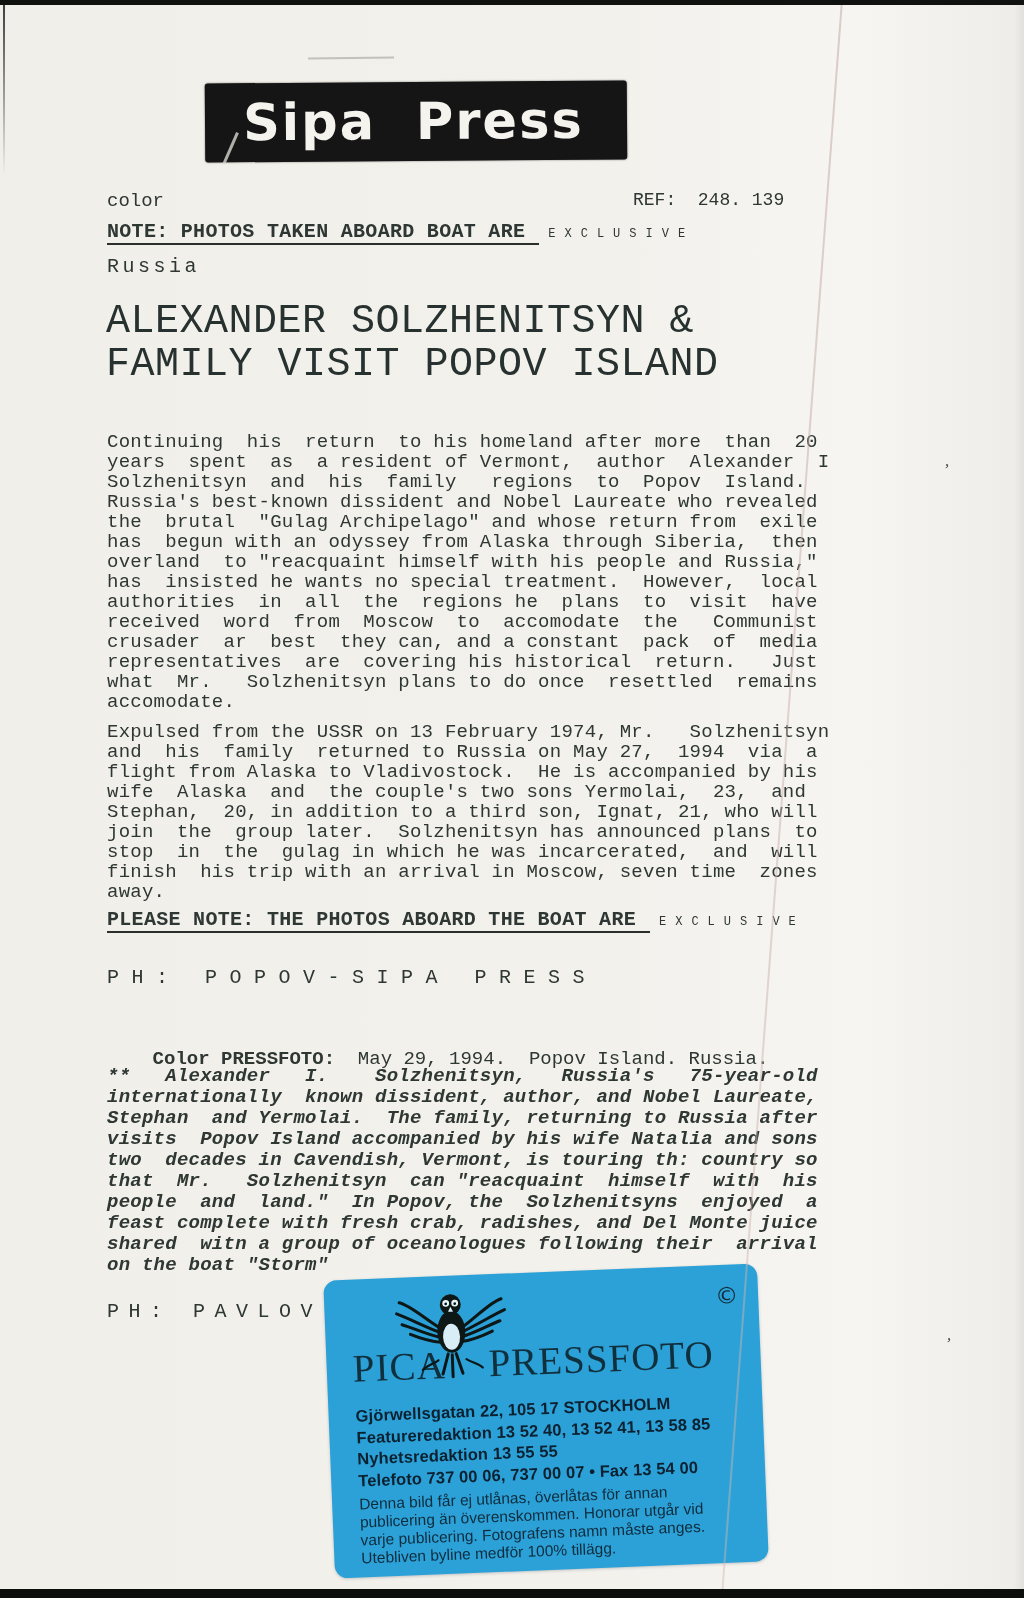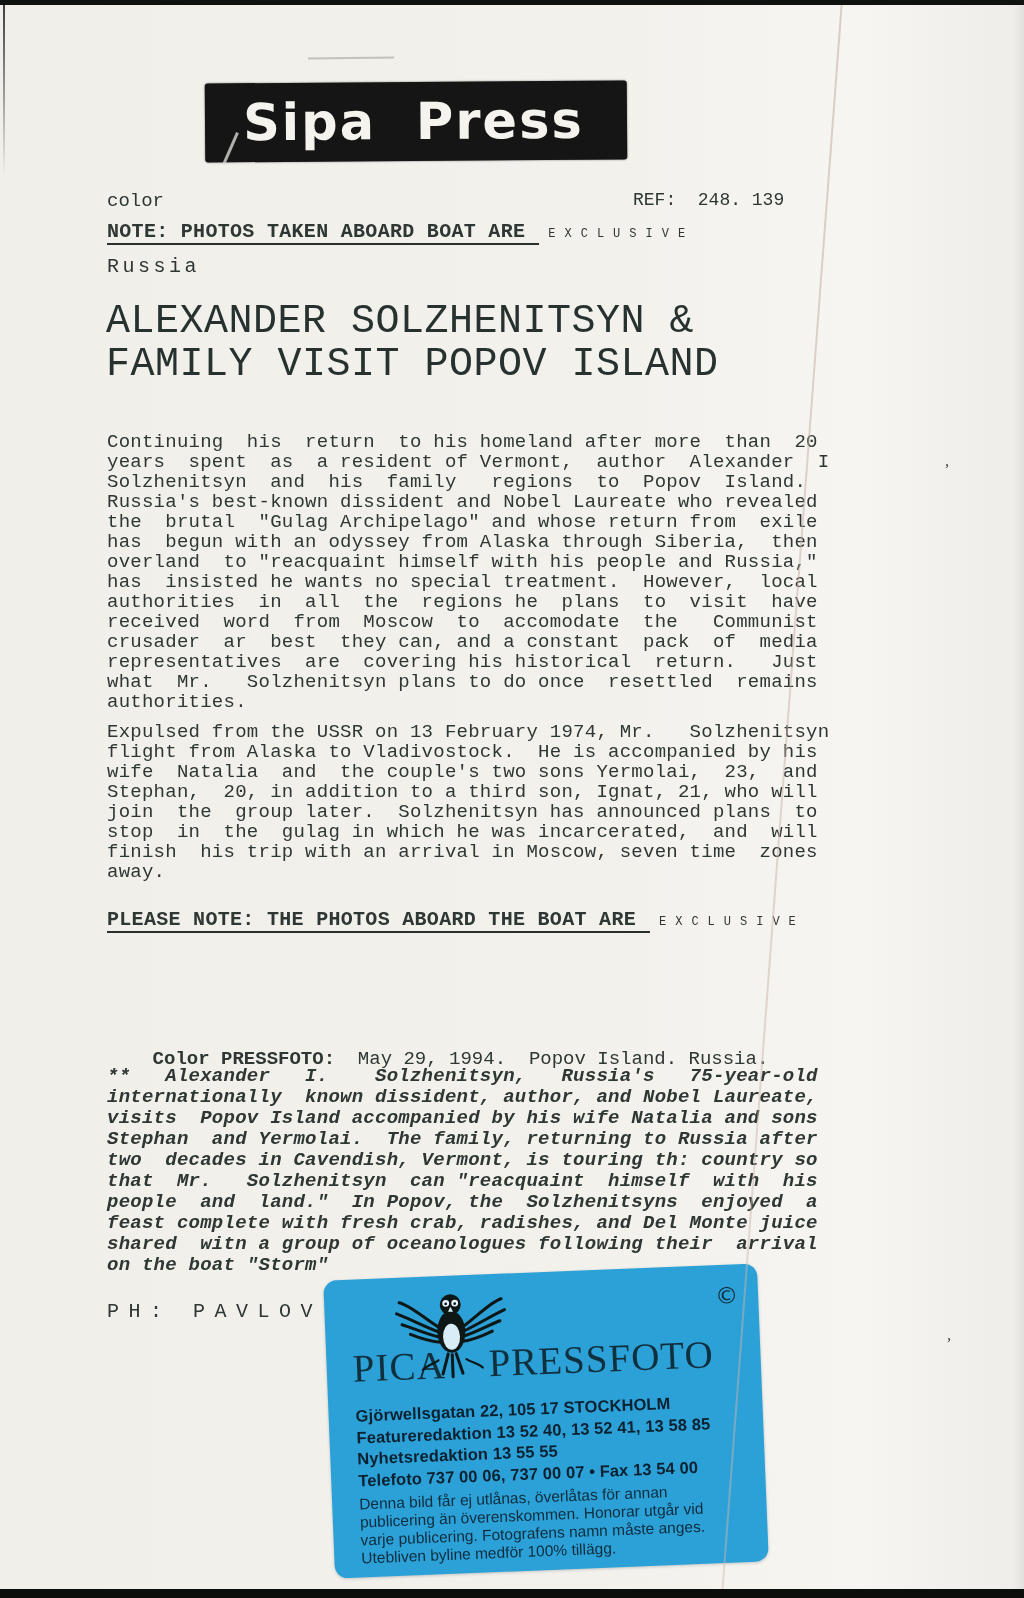--- a/index.html
+++ b/index.html
@@ -114,47 +114,49 @@
       <div class="tline">Russia's best-known dissident and Nobel Laureate who revealed</div>
       <div class="tline">the  brutal  "Gulag Archipelago" and whose return from  exile</div>
       <div class="tline">has  begun with an odyssey from Alaska through Siberia,  then</div>
       <div class="tline">overland  to "reacquaint himself with his people and Russia,"</div>
       <div class="tline">has  insisted he wants no special treatment.  However,  local</div>
       <div class="tline">authorities  in  all  the  regions he  plans  to  visit  have</div>
       <div class="tline">received  word  from  Moscow  to  accomodate  the   Communist</div>
       <div class="tline">crusader  ar  best  they can, and a constant  pack  of  media</div>
       <div class="tline">representatives  are  covering his historical  return.   Just</div>
       <div class="tline">what  Mr.   Solzhenitsyn plans to do once  resettled  remains</div>
-      <div class="tline">authorities.</div>
+      <div class="tline">accomodate.</div>
     </div>
   <div class="para p2">
       <div class="tline">Expulsed from the USSR on 13 February 1974, Mr.   Solzhenitsyn</div>
+      <div class="tline">and  his  family  returned to Russia on May 27,  1994  via  a</div>
       <div class="tline">flight from Alaska to Vladivostock.  He is accompanied by his</div>
-      <div class="tline">wife  Natalia  and  the couple's two sons Yermolai,  23,  and</div>
+      <div class="tline">wife  Alaska  and  the couple's two sons Yermolai,  23,  and</div>
       <div class="tline">Stephan,  20, in addition to a third son, Ignat, 21, who will</div>
       <div class="tline">join  the  group later.  Solzhenitsyn has announced plans  to</div>
       <div class="tline">stop  in  the  gulag in which he was incarcerated,  and  will</div>
       <div class="tline">finish  his trip with an arrival in Moscow, seven time  zones</div>
       <div class="tline">away.</div>
     </div>
 
   <div class="please-note-row">
     <span class="note-underlined">PLEASE NOTE: THE PHOTOS ABOARD THE BOAT ARE</span><span class="exclusive">EXCLUSIVE</span>
   </div>
 
+  <div class="ph1">PH: POPOV-SIPA PRESS</div>
 
   <div class="captions-row">
     <span class="captions-label">Color PRESSFOTO:</span><span>  May 29, 1994.  Popov Island. Russia.</span>
   </div>
 
   <div class="para caption-para">
       <div class="tline">**   Alexander   I.    Solzhenitsyn,   Russia's   75-year-old</div>
       <div class="tline">internationally  known dissident, author, and Nobel Laureate,</div>
+      <div class="tline">Stephan  and Yermolai.  The family, returning to Russia after</div>
       <div class="tline">visits  Popov Island accompanied by his wife Natalia and sons</div>
-      <div class="tline">Stephan  and Yermolai.  The family, returning to Russia after</div>
       <div class="tline">two  decades in Cavendish, Vermont, is touring th: country so</div>
       <div class="tline">that  Mr.   Solzhenitsyn  can "reacquaint  himself  with  his</div>
       <div class="tline">people  and  land."  In Popov, the  Solzhenitsyns  enjoyed  a</div>
       <div class="tline">feast complete with fresh crab, radishes, and Del Monte juice</div>
       <div class="tline">shared  witn a group of oceanologues following their  arrival</div>
       <div class="tline">on the boat "Storm"</div>
     </div>
 
   <div class="ph2">PH: PAVLOV</div>
 

